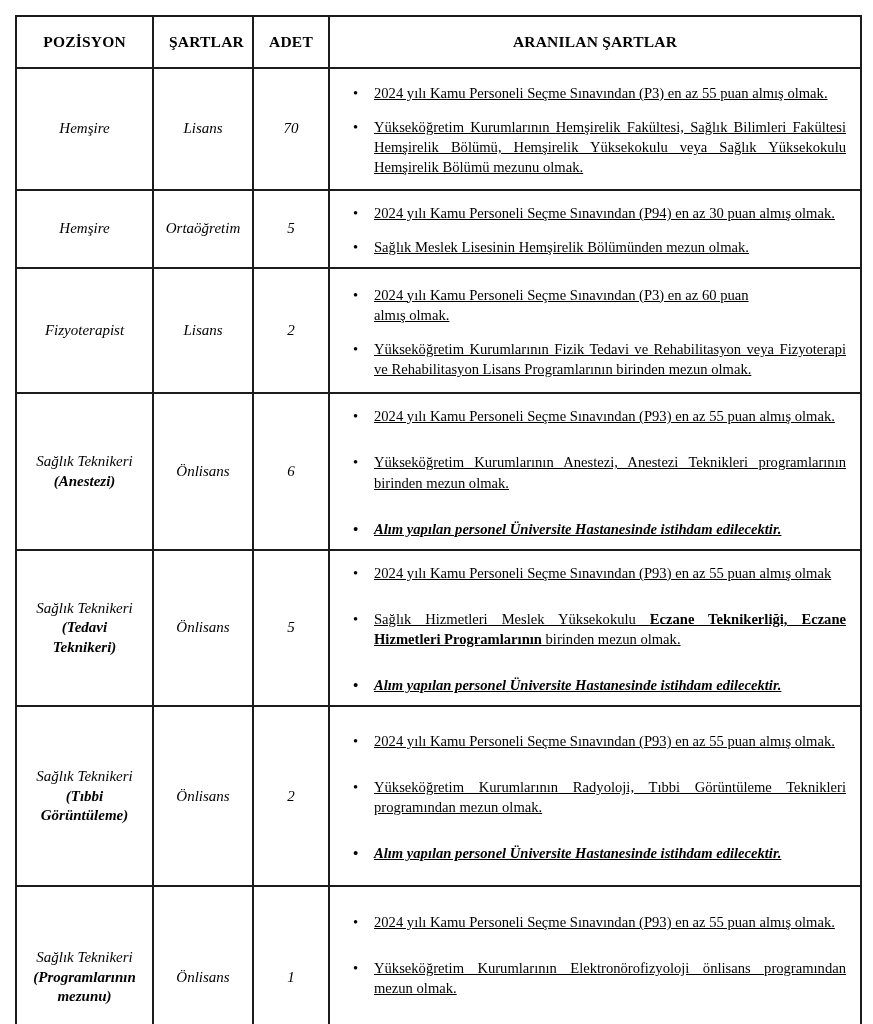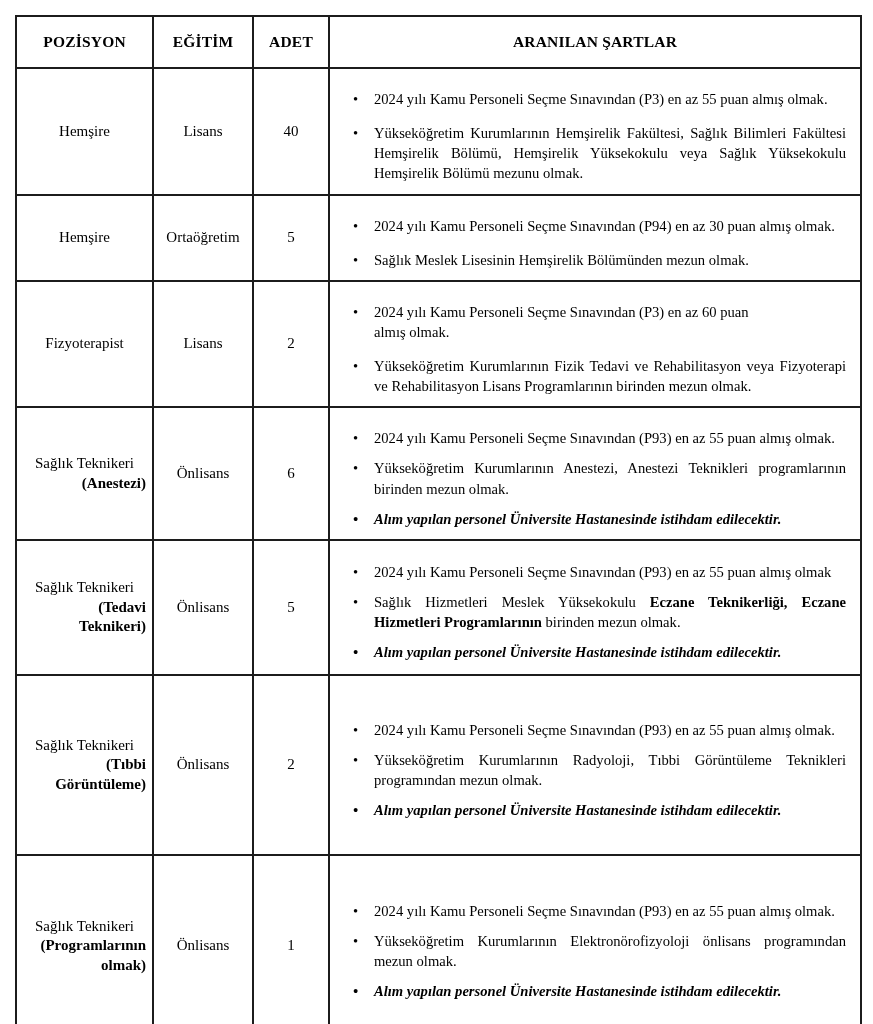--- a/index.html
+++ b/index.html
@@ -36,71 +36,72 @@
   tbody tr:nth-child(4) { height: 120px; }
   tbody tr:nth-child(5) { height: 135px; }
   tbody tr:nth-child(6) { height: 180px; }
   tbody tr:nth-child(7) { height: 182px; }
 
   td.c-pos, td.c-mid {
     text-align: center;
     font-size: 15px;
     line-height: 1.3;
     padding: 16px 6px;
+    font-style: italic;
   }
-  td.c-req { padding: 20px 14px 10px 16px; }
+  td.c-req { padding: 12px 14px 10px 16px; text-decoration: underline; }
 
   ul.reqs { margin: 0; padding: 0; list-style: none; }
   ul.reqs li {
     position: relative;
     padding-left: 28px;
     text-align: justify;
     font-size: 14.6px;
     line-height: 1.38;
     white-space: pre-line;
   }
   ul.reqs li::before {
     content: "\2022";
     position: absolute;
     left: 7px; top: 0;
     font-size: 14.6px;
   }
   ul.reqs li + li { margin-top: 14px; }
   
-  tbody tr:nth-child(n+4) ul.reqs li + li { margin-top: 10px; }
+  tbody tr:nth-child(n+4) ul.reqs li + li { margin-top: 26px; }
 
-  .b  { font-weight: bold; text-align: right; }
+  .b  { font-weight: bold; }
   .bi { font-weight: bold; font-style: italic; }
 </style>
 </head>
 <body>
 
 <div class="page">
   <table class="jobs">
     <colgroup>
       <col style="width:137px">
       <col style="width:100px">
       <col style="width:76px">
       <col style="width:532px">
     </colgroup>
     <thead>
       <tr>
         <th>POZİSYON</th>
-        <th>EĞİTİM</th>
+        <th>ŞARTLAR</th>
         <th>ADET</th>
         <th>ARANILAN ŞARTLAR</th>
       </tr>
     </thead>
     <tbody>
         <tr>
           <td class="c-pos">
             <div>Hemşire</div>
           </td>
           <td class="c-mid">Lisans</td>
-          <td class="c-mid">40</td>
+          <td class="c-mid">70</td>
           <td class="c-req">
             <ul class="reqs">
               <li><span>2024 yılı Kamu Personeli Seçme Sınavından (P3) en az 55 puan almış olmak.</span></li>
               <li><span>Yükseköğretim Kurumlarının Hemşirelik Fakültesi, Sağlık Bilimleri Fakültesi Hemşirelik Bölümü, Hemşirelik Yüksekokulu veya Sağlık Yüksekokulu Hemşirelik Bölümü mezunu olmak.</span></li>
             </ul>
           </td>
         </tr>
         <tr>
           <td class="c-pos">
             <div>Hemşire</div>
@@ -172,21 +173,21 @@
               <li><span>2024 yılı Kamu Personeli Seçme Sınavından (P93) en az 55 puan almış olmak.</span></li>
               <li><span>Yükseköğretim Kurumlarının Radyoloji, Tıbbi Görüntüleme Teknikleri programından mezun olmak.</span></li>
               <li class="bi"><span>Alım yapılan personel Üniversite Hastanesinde istihdam edilecektir.</span></li>
             </ul>
           </td>
         </tr>
         <tr>
           <td class="c-pos">
             <div>Sağlık Teknikeri</div>
             <div class="b">(Programlarının</div>
-            <div class="b">olmak)</div>
+            <div class="b">mezunu)</div>
           </td>
           <td class="c-mid">Önlisans</td>
           <td class="c-mid">1</td>
           <td class="c-req">
             <ul class="reqs">
               <li><span>2024 yılı Kamu Personeli Seçme Sınavından (P93) en az 55 puan almış olmak.</span></li>
               <li><span>Yükseköğretim Kurumlarının Elektronörofizyoloji önlisans programından mezun olmak.</span></li>
               <li class="bi"><span>Alım yapılan personel Üniversite Hastanesinde istihdam edilecektir.</span></li>
             </ul>
           </td>

